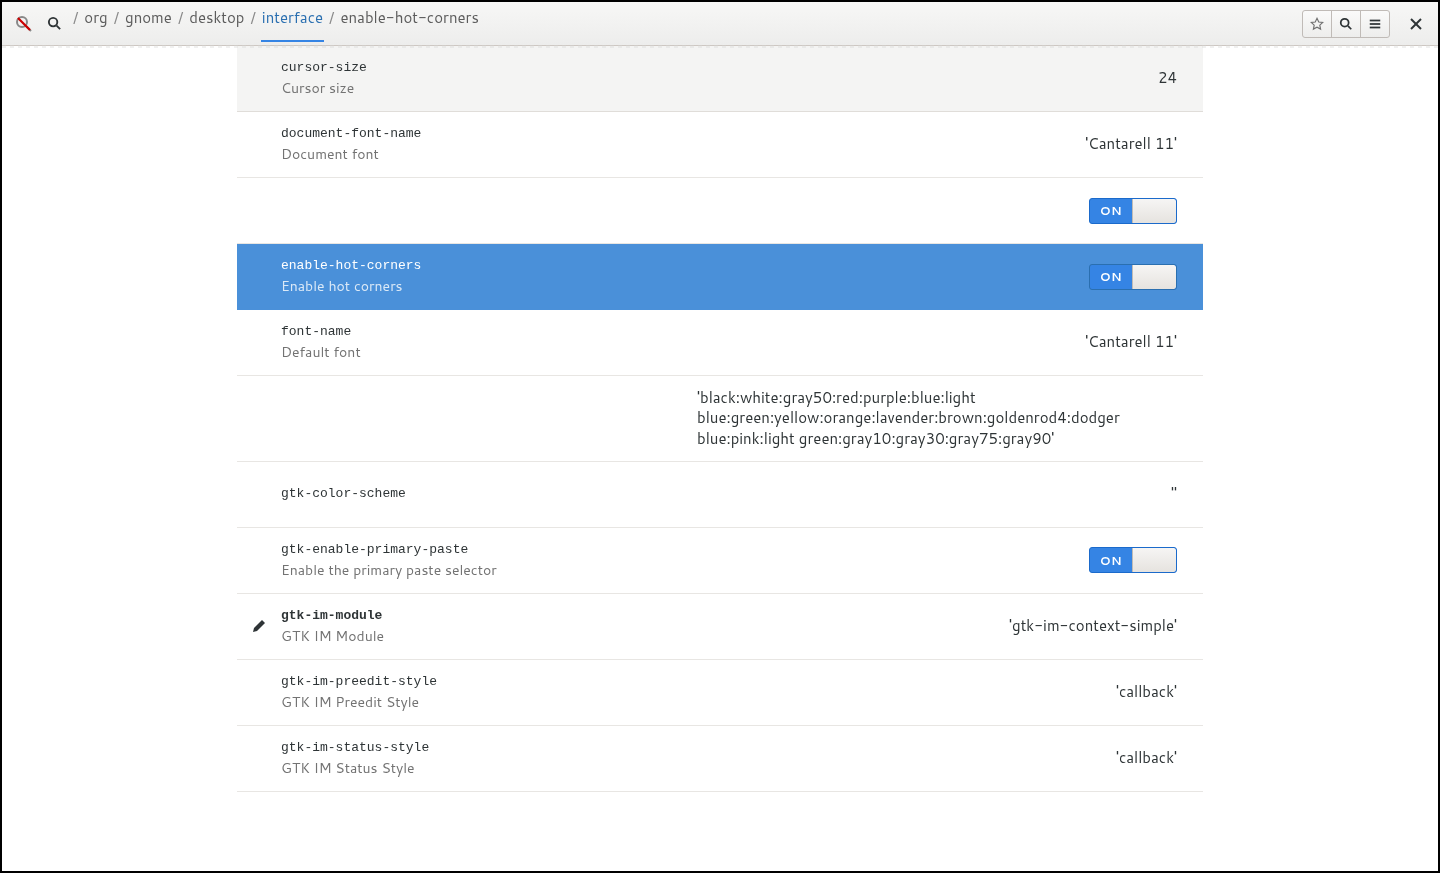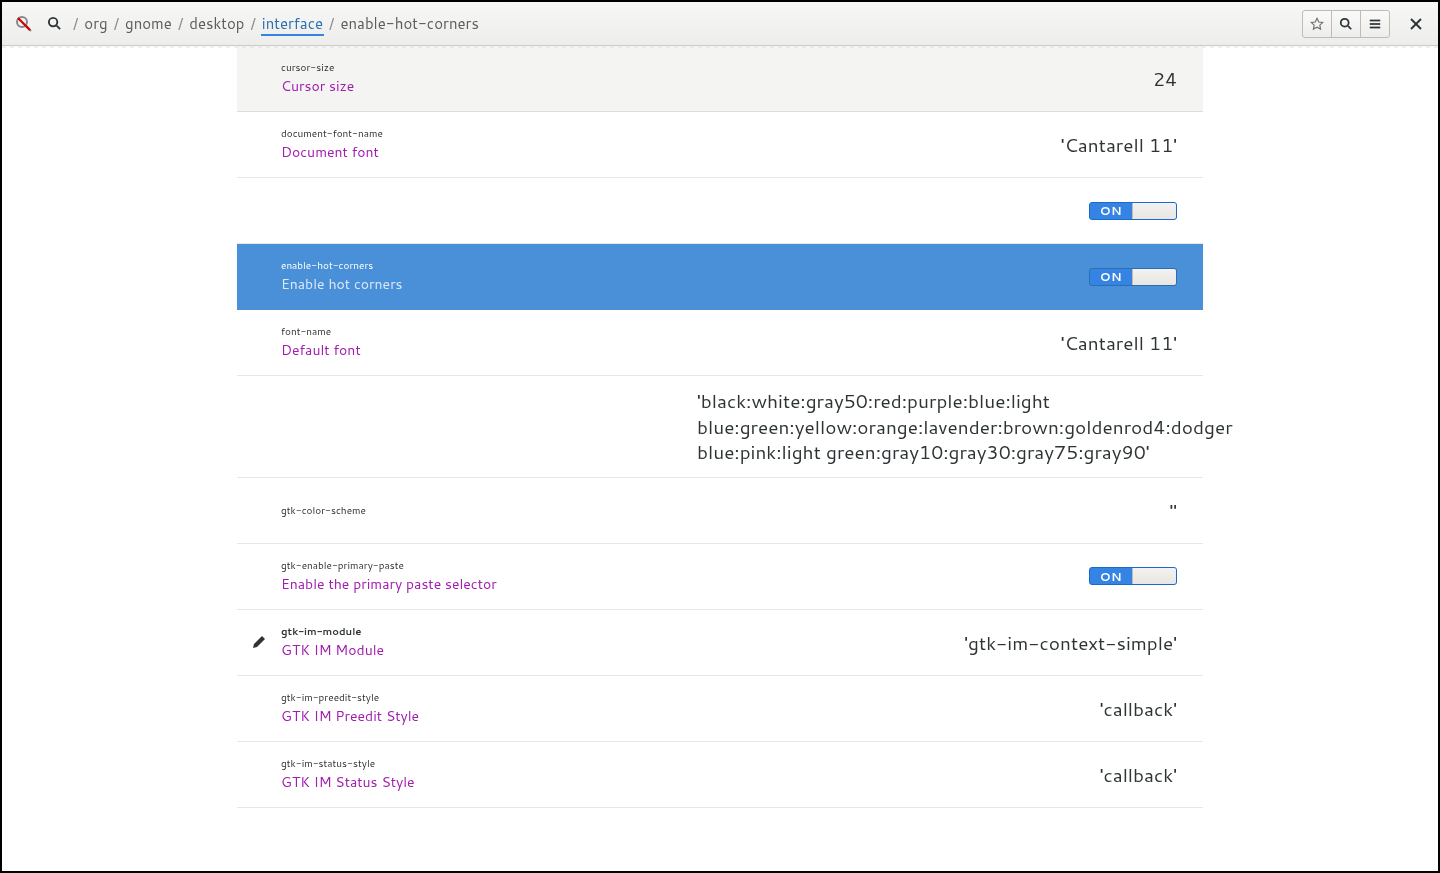--- a/index.html
+++ b/index.html
@@ -47,21 +47,21 @@
     align-items: baseline;
     font-size: 15px;
     color: #5c5c5c;
     gap: 2px;
   }
   .breadcrumb .sep { color: #8a8a8a; padding: 0 3px; }
   .breadcrumb .crumb { color: #5c5c5c; padding: 2px 1px; }
   .breadcrumb .crumb.active {
     color: #2a6fb0;
     border-bottom: 2px solid #3584e4;
-    padding-bottom: 0;
+    padding-bottom: 12px;
   }
   .breadcrumb .crumb.leaf { color: #5c5c5c; }
   .header-spacer { flex: 1; }
   .hbtn {
     height: 28px;
     min-width: 30px;
     border: 1px solid #c0bbb7;
     background: linear-gradient(#fafafa, #ededec);
     border-radius: 3px;
     display: flex; align-items: center; justify-content: center;
@@ -105,45 +105,46 @@
   }
   .row .gutter {
     width: 44px;
     display:flex; align-items:center; justify-content:center;
     flex-shrink:0;
     color:#2e3436;
   }
   .row.selected .gutter { color:#fff; }
   .row .labels { flex: 0 0 auto; max-width: 420px; }
   .row .key {
-    font-size: 10px;
+    font-size: 13px;
     color: #2e3436;
     line-height: 1.35;
+    font-family: Liberation Mono, monospace;
   }
   .row .key.bold { font-weight: 700; }
   .row.selected .key { color:#fff; }
   .row .summary {
     font-size: 14px;
-    color: #a21caf;
+    color: #737373;
     line-height: 1.35;
     margin-top: 2px;
   }
   .row.selected .summary { color: #dbe9f7; }
   .row .spacer { flex:1; }
   .row .value {
-    font-size: 19px;
+    font-size: 15px;
     color: #2e3436;
     text-align: right;
     max-width: 480px;
     line-height: 1.35;
   }
   .row .value.wide { text-align: left; max-width: 480px; }
 
   .switch {
-    width: 88px; height: 18px;
+    width: 88px; height: 26px;
     border: 1px solid #1b6acb;
     border-radius: 3px;
     background: #3584e4;
     display:flex; align-items:center;
     position:relative;
     overflow:hidden;
   }
   .switch .on-label {
     flex:1;
     text-align:center;

